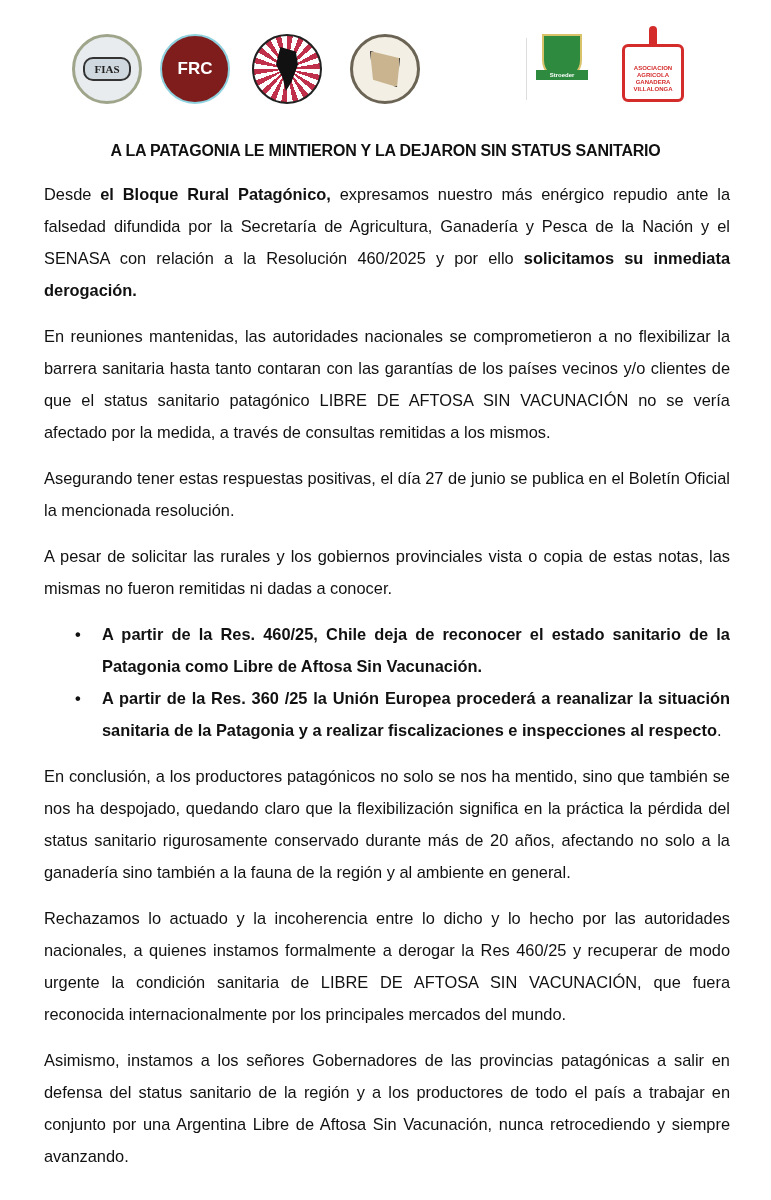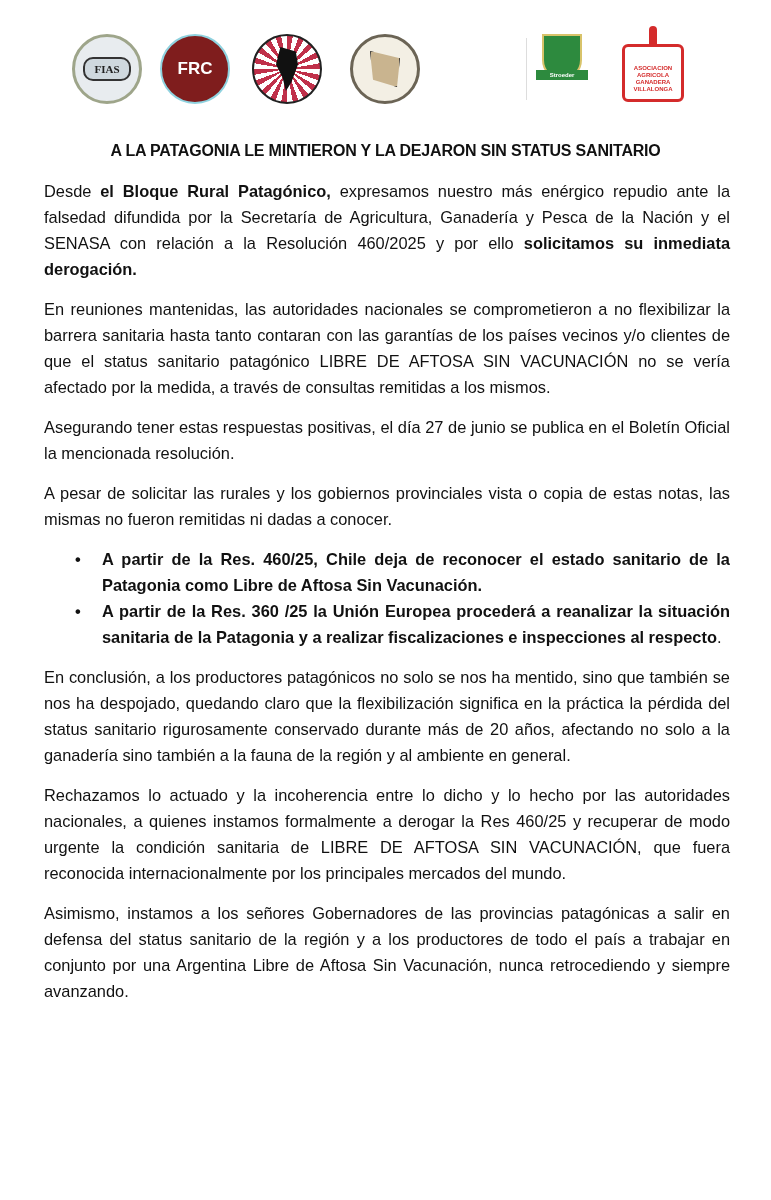--- a/index.html
+++ b/index.html
@@ -18,21 +18,21 @@
   .seal-ars { left: 533px; width: 58px; top: 8px; height: 72px; }
   .seal-ars .title { font: bold 8px "Liberation Serif", serif; color: #1e6b2f; text-align:center; }
   .seal-ars .shield { margin: 2px auto 0; width: 40px; height: 46px; background: #2d8a3e; border-radius: 0 0 20px 20px; border: 2px solid #d8c36a; box-sizing: border-box; }
   .seal-ars .banner { margin: -10px auto 0; width: 52px; height: 10px; background: #2d8a3e; font: bold 6px "Liberation Sans", sans-serif; color:#fff; text-align:center; line-height: 10px; }
   .seal-aagv { left: 622px; width: 62px; top: 2px; height: 80px; }
   .seal-aagv .frame { position:absolute; top: 18px; left: 0; width: 62px; height: 58px; border: 3px solid #d42b2b; border-radius: 6px; box-sizing: border-box; background:#fff; }
   .seal-aagv .wheat { position:absolute; left: 27px; top: 0; width: 8px; height: 40px; background: #d42b2b; border-radius: 4px; }
   .seal-aagv .txt { position:absolute; bottom: 6px; left: 0; width: 100%; text-align:center; font: bold 6px "Liberation Sans", sans-serif; color:#d42b2b; line-height: 7px; }
 
   .title { position: absolute; top: 142px; left: 0; width: 771px; text-align: center; font: bold 16px "Liberation Sans", sans-serif; letter-spacing: -0.2px; }
-  .content { position: absolute; top: 178px; left: 44px; width: 686px; font-size: 16.4px; line-height: 26px; text-align: justify; }
+  .content { position: absolute; top: 178px; left: 44px; width: 686px; font-size: 16.4px; line-height: 32px; text-align: justify; }
   .content p { margin: 0 0 14px 0; }
   .content b { font-weight: bold; }
   ul.bullets { margin: 0 0 14px 0; padding-left: 58px; list-style: none; }
   ul.bullets li { position: relative; font-weight: bold; text-align: justify; }
   ul.bullets li .dot { position: absolute; left: -27px; top: 0; }
 </style>
 </head>
 <body>
 
 <div class="logos">

